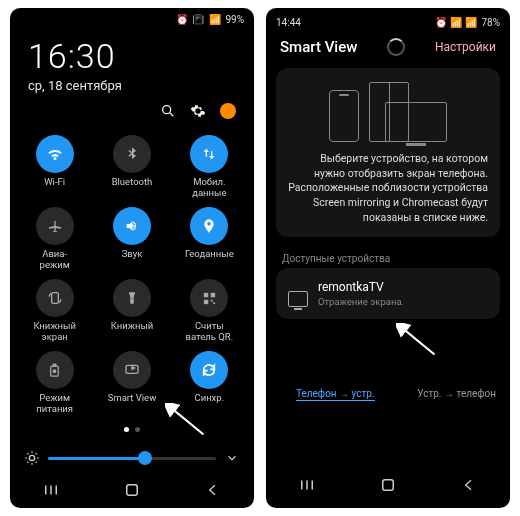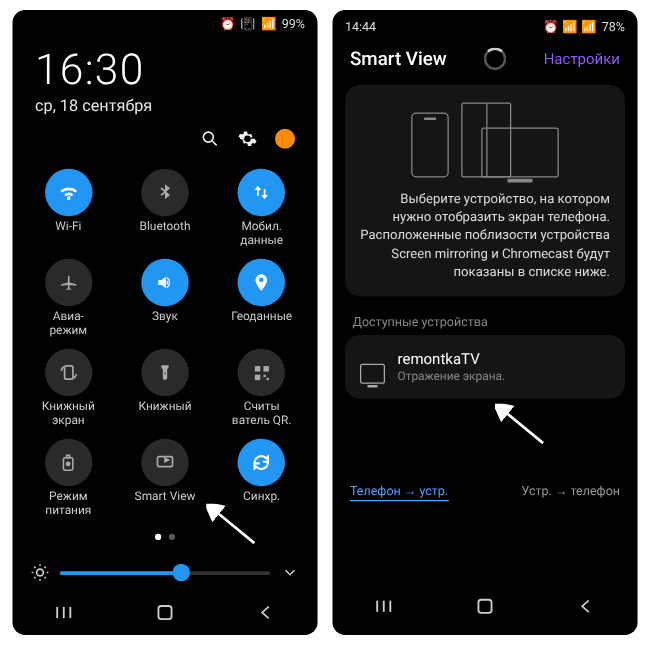--- a/index.html
+++ b/index.html
@@ -122,21 +122,21 @@
     pointer-events: none;
   }
   .arrow svg { width: 100%; height: auto; }
   
   .sv-header {
     display: flex; align-items: center; justify-content: space-between;
     padding: 6px 14px 6px 14px;
     font-size: 15px;
   }
   .sv-header .title { font-weight: 500; }
-  .sv-header .settings { font-size: 12px; color: #8b5cf6; }
+  .sv-header .settings { font-size: 12px; color: #f9a8d4; }
   .spin {
     width: 14px; height: 14px; border: 2px solid #555; border-top-color: #ccc; border-radius: 50%;
   }
   .sv-illus {
     background: #151515;
     border-radius: 12px;
     margin: 6px 10px;
     padding: 14px 12px 12px 12px;
   }
   .illus-row {
@@ -185,20 +185,21 @@
     content:""; position:absolute; left:50%; bottom:-4px; transform:translateX(-50%);
     width:8px; height:2px; background:#aaa;
   }
   .dev-text .name { font-size: 12px; }
   .dev-text .sub { font-size: 9.5px; color: #888; margin-top: 2px;}
   .sv-footer {
     margin-top: auto;
     padding: 10px 14px 6px 14px;
     display: flex; justify-content: space-between;
     font-size: 10px;
+    margin-left: 16px;
   }
   .sv-footer .active-mode { color: #4da3ff; border-bottom: 1px solid #4da3ff; padding-bottom:1px;}
   .sv-footer .inactive-mode { color: #999; }
 </style>
 </head>
 <body>
 
 <div class="phone">
   <div class="status-bar">
     <span>⏰</span>

